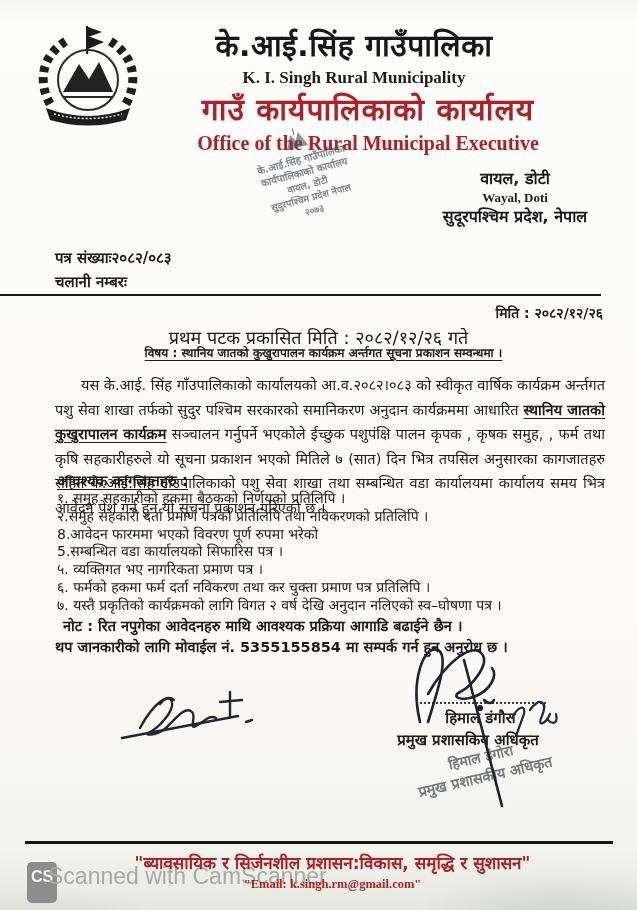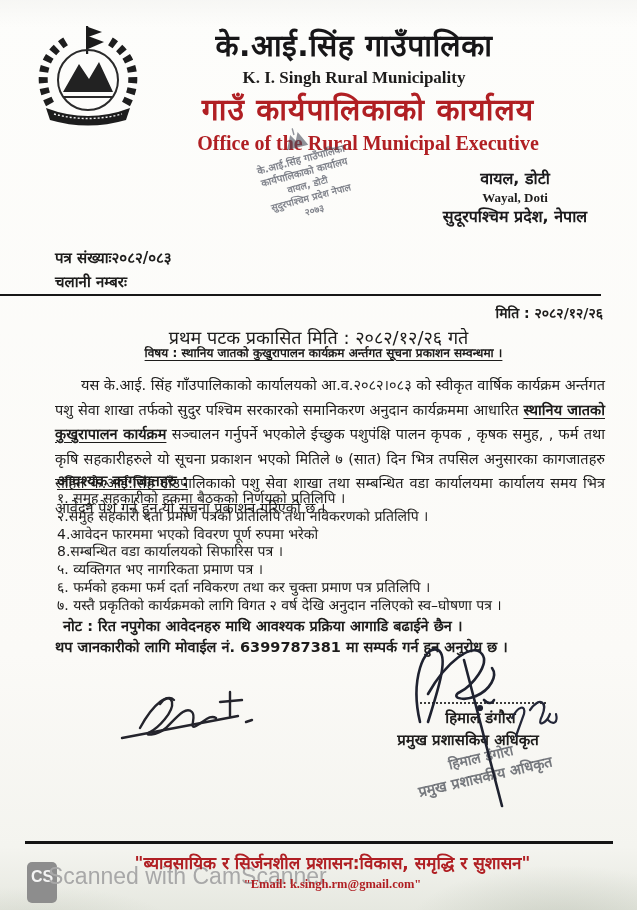--- a/index.html
+++ b/index.html
@@ -156,29 +156,29 @@
   <div class="abs subject center"><span class="underline">विषय : स्थानिय जातको कुखुरापालन  कार्यक्रम अर्न्तगत सूचना प्रकाशन सम्वन्धमा  ।</span></div>
 
   <div class="abs body-para">
     <span>यस के.आई. सिंह गाँउपालिकाको कार्यालयको आ.व.२०८२।०८३ को स्वीकृत वार्षिक कार्यक्रम अर्न्तगत पशु सेवा शाखा तर्फको सुदुर पश्चिम सरकारको समानिकरण अनुदान  कार्यक्रममा आधारित </span><span class="underline bold">स्थानिय जातको कुखुरापालन कार्यक्रम</span><span> सञ्चालन गर्नुपर्ने भएकोले ईच्छुक पशुपंक्षि पालन कृपक , कृषक समुह, , फर्म तथा कृषि सहकारीहरुले यो सूचना प्रकाशन भएको मितिले ७ (सात) दिन भित्र तपसिल अनुसारका कागजातहरु सहित के.आई.सिंह गाँउपालिकाको पशु सेवा शाखा तथा  सम्बन्धित वडा कार्यालयमा कार्यालय समय भित्र आवेदन पेश गर्न हुन यो सूचना प्रकाशन गरिएको छ ।</span>
   </div>
 
   <div class="abs docs-heading"><span class="underline">आवश्यक कागजातहरु :</span></div>
   <div class="abs docs-list">
     <div>१. समुह सहकारीको हकमा बैठकको निर्णयको प्रतिलिपि  ।</div>
     <div>२.समुह सहकारी दर्ता प्रमाण पत्रको प्रतिलिपि तथा नविकरणको प्रतिलिपि ।</div>
-    <div>4.आवेदन फारममा भएको विवरण पूर्ण रुपमा भरेको</div>
-    <div>8.सम्बन्धित वडा कार्यालयको सिफारिस पत्र ।</div>
+    <div>8.आवेदन फारममा भएको विवरण पूर्ण रुपमा भरेको</div>
+    <div>5.सम्बन्धित वडा कार्यालयको सिफारिस पत्र ।</div>
     <div>५. व्यक्तिगत भए नागरिकता प्रमाण पत्र ।</div>
     <div>६. फर्मको हकमा फर्म दर्ता नविकरण तथा कर चुक्ता प्रमाण पत्र प्रतिलिपि ।</div>
     <div>७. यस्तै प्रकृतिको कार्यक्रमको लागि विगत २ वर्ष देखि अनुदान नलिएको स्व–घोषणा पत्र ।</div>
   </div>
 
   <div class="abs note1">नोट : रित नपुगेका आवेदनहरु माथि आवश्यक प्रक्रिया आगाडि बढाईने छैन ।</div>
-  <div class="abs note2">थप जानकारीको लागि मोवाईल नं. 6399787381 मा सम्पर्क गर्न हुन अनुरोध छ ।</div>
+  <div class="abs note2">थप जानकारीको लागि मोवाईल नं. 5355155854 मा सम्पर्क गर्न हुन अनुरोध छ ।</div>
 
   <svg class="abs sig-left" viewBox="0 0 160 90">
     <g stroke="#24242c" stroke-width="2.4" fill="none" stroke-linecap="round">
       <path d="M28 52 C42 26 58 16 60 26 C62 36 46 52 38 56 C30 60 44 60 54 52"></path>
       <path d="M54 52 C66 40 74 30 80 36 C85 41 76 54 84 50 C92 46 98 38 104 42"></path>
       <path d="M10 62 L126 40"></path>
       <path d="M48 28 C52 22 58 20 62 24"></path>
       <path d="M118 16 L118 40"></path>
       <path d="M108 26 L130 24"></path>
       <path d="M134 46 L140 44"></path>

